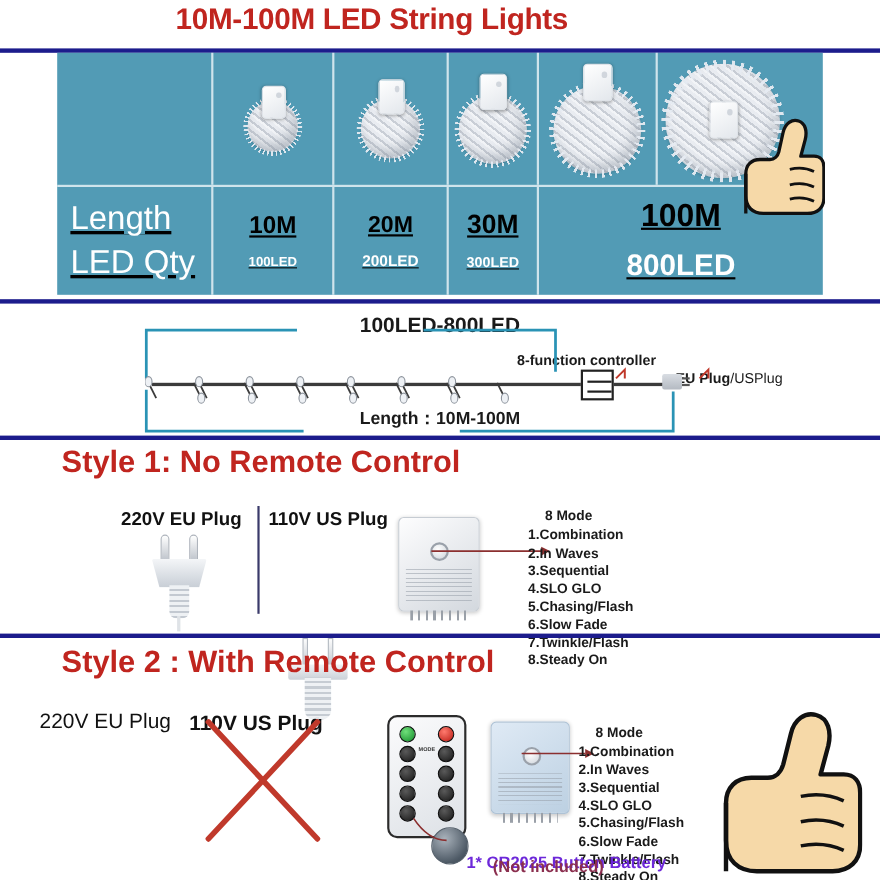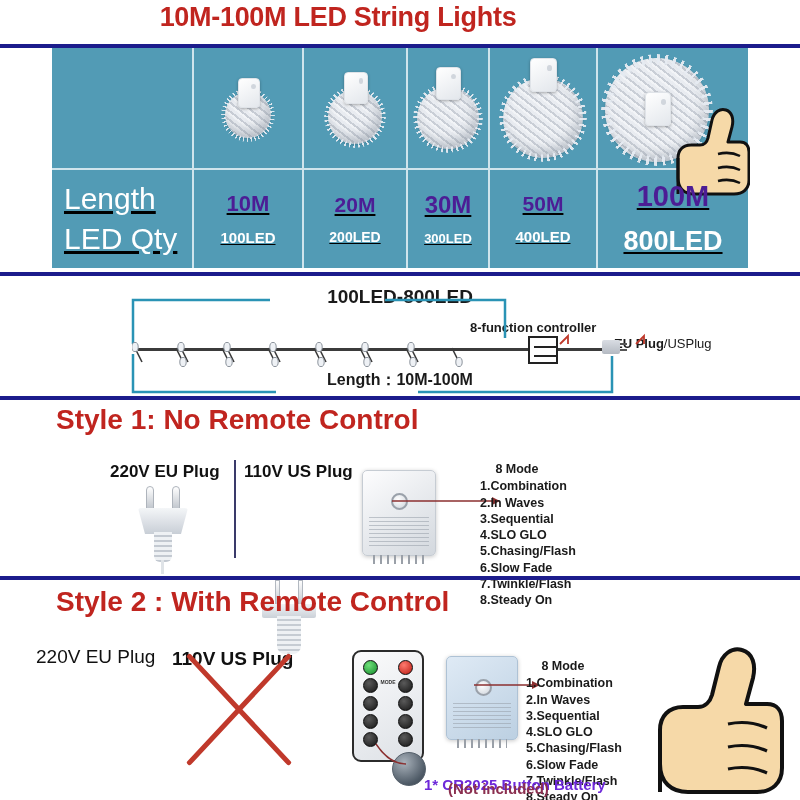--- a/index.html
+++ b/index.html
@@ -59,25 +59,25 @@
   .c-50   { width: 108px; }
   .c-100  { width: 162px; flex: 1; }
 
   .row-label {
     color: #ffffff; font-size: 30px; font-weight: 500;
     line-height: 1.15; text-align: left; width: 100%;
     padding-left: 12px;
   }
   .label-stack { display: flex; flex-direction: column; justify-content: center; height: 100%; gap: 6px; width: 100%;}
 
-  .val-len { color:#4c1d95; font-weight:bold; line-height:1.1; }
+  .val-len { color:#000000; font-weight:bold; line-height:1.1; }
   .val-qty { color:#fff; font-weight:bold; line-height:1.1; }
   .data-stack { display:flex; flex-direction:column; justify-content:center; align-items:center; gap:14px; height:100%; }
 
-  .s-10 .val-len { font-size: 22px; } .s-10 .val-qty { font-size: 15px; }
+  .s-10 .val-len { font-size: 22px; } .s-10 .val-qty { font-size: 12px; }
   .s-20 .val-len { font-size: 21px; } .s-20 .val-qty { font-size: 14px; }
   .s-30 .val-len { font-size: 24px; } .s-30 .val-qty { font-size: 13px; }
   .s-50 .val-len { font-size: 21px; } .s-50 .val-qty { font-size: 15px; }
   .s-100 .val-len { font-size: 29px; } .s-100 .val-qty { font-size: 27px; }
 
   
   .bundle { position: relative; }
   .bundle .ball {
     border-radius: 50%;
     background:
@@ -359,26 +359,20 @@
       </div>
     </div>
 
     <div class="tcell c-30 s-30">
       <div class="data-stack">
         <div class="val-len">30M</div>
         <div class="val-qty">300LED</div>
       </div>
     </div>
 
-    <div class="tcell c-50 s-50">
-      <div class="data-stack">
-        <div class="val-len">50M</div>
-        <div class="val-qty">400LED</div>
-      </div>
-    </div>
 
     <div class="tcell c-100 s-100">
       <div class="data-stack">
         <div class="val-len">100M</div>
         <div class="val-qty">800LED</div>
       </div>
     </div>
   </div>
 </div>
 

